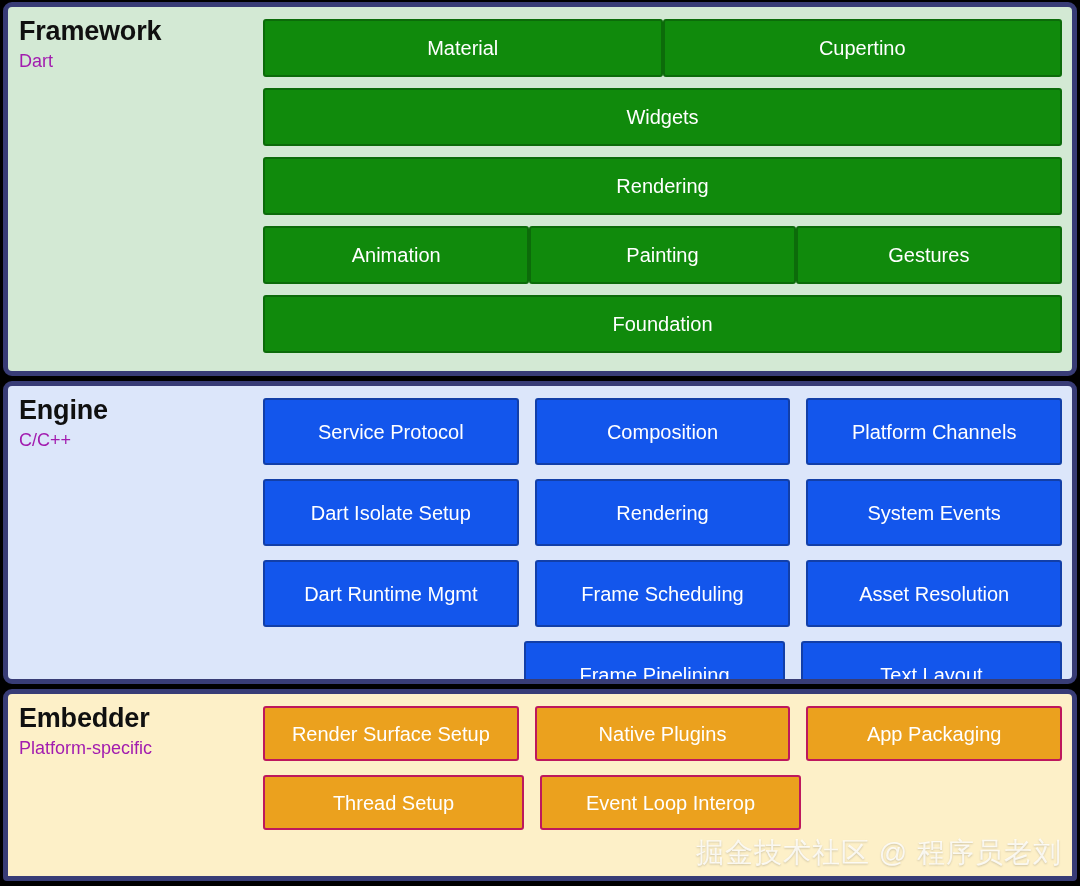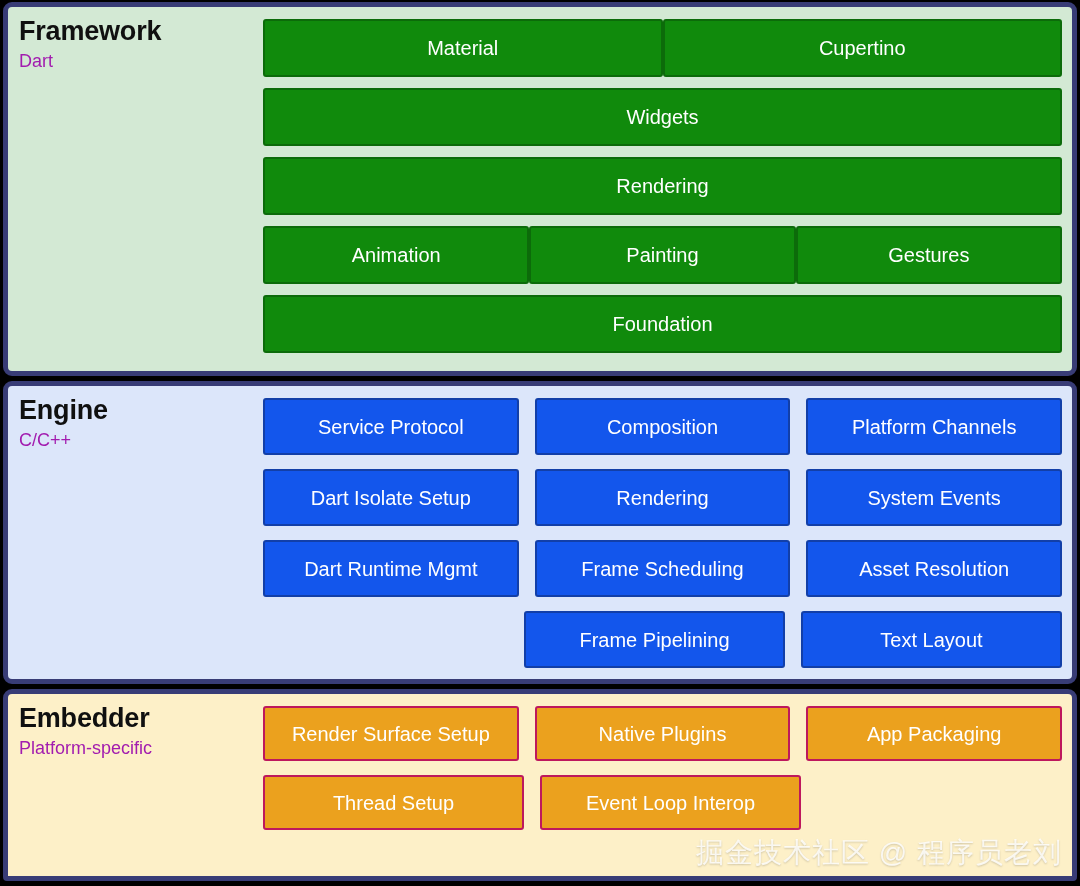--- a/index.html
+++ b/index.html
@@ -110,21 +110,21 @@
   .box.flex1 { flex: 1 1 0; }
 
   .box-green {
     background: #108a0c;
     border: 2px solid #0c6b0a;
     height: 58px;
   }
   .box-blue {
     background: #1356ec;
     border: 2px solid #123fa8;
-    height: 57px;
+    height: 67px;
   }
   .box-orange {
     background: #eba11e;
     border: 2px solid #be185d;
     height: 55px;
   }
 
   .row-engine { gap: 16px; margin-bottom: 14px; }
   .row-embedder { gap: 16px; margin-bottom: 14px; }
 

